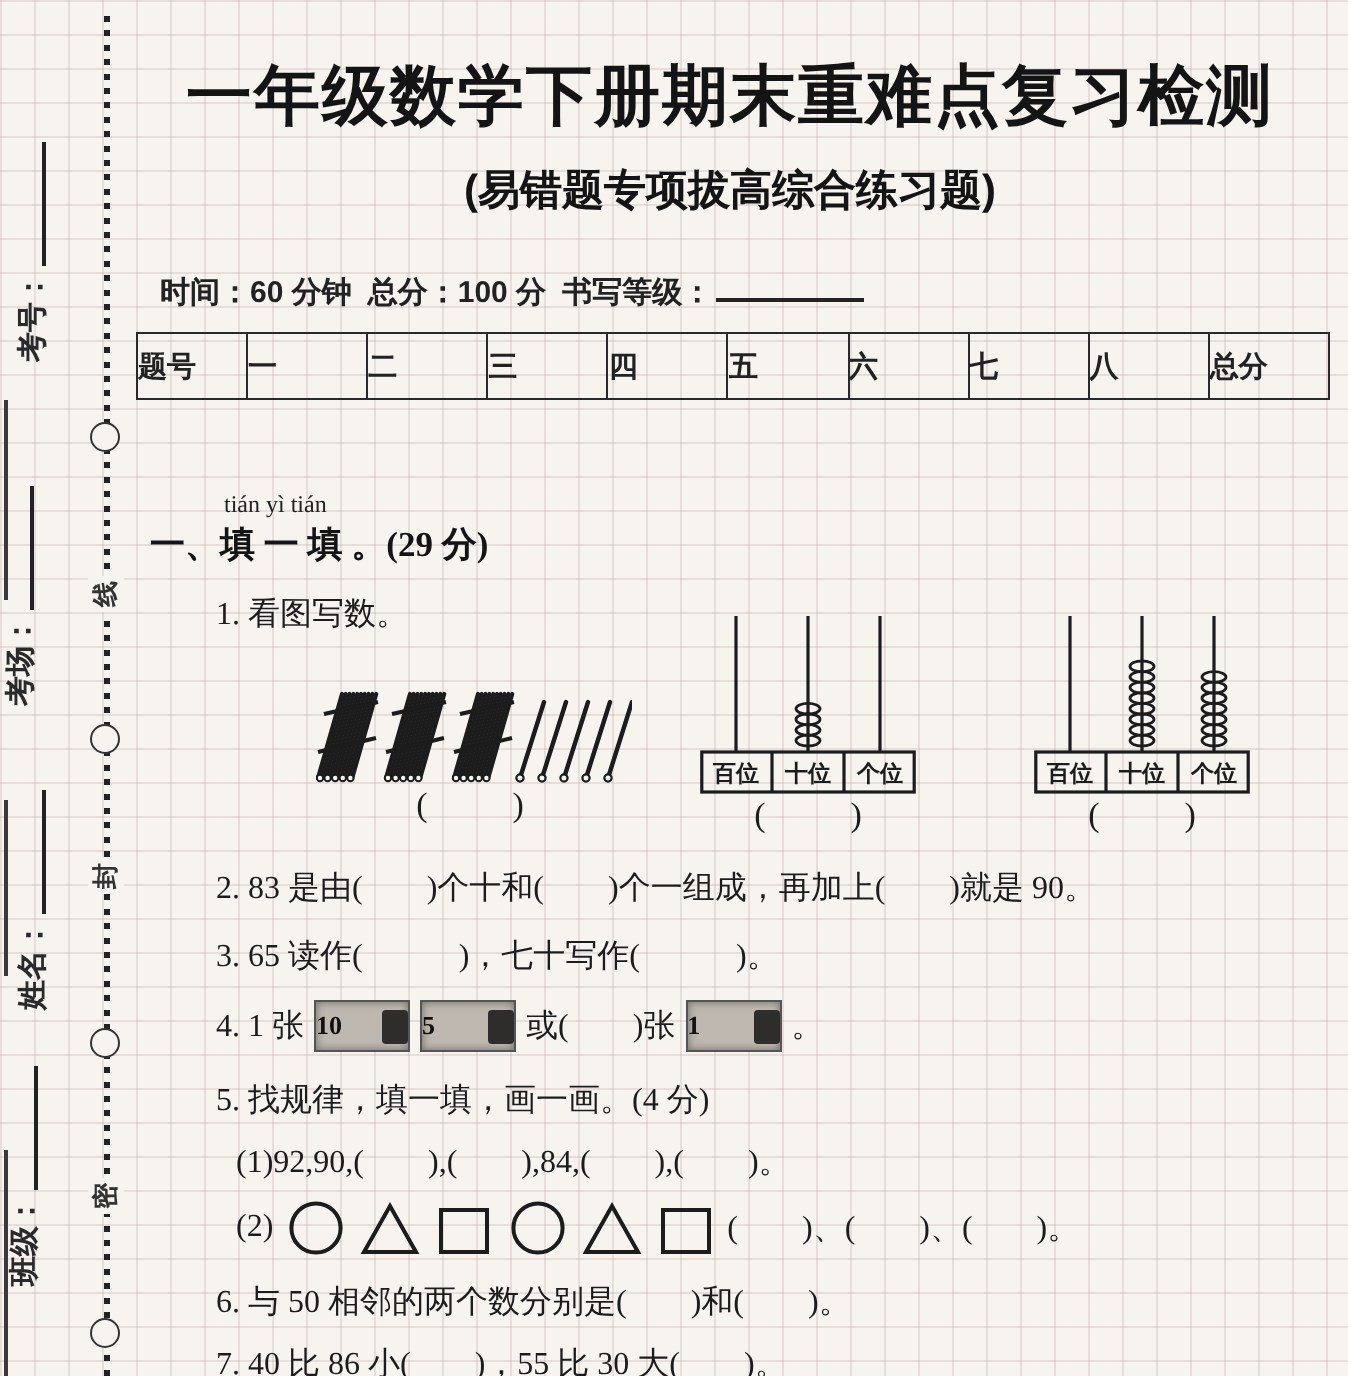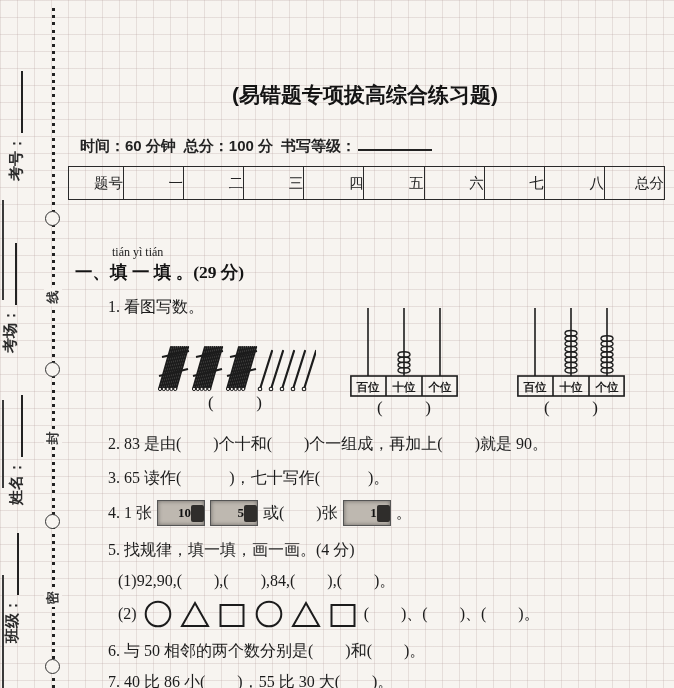--- a/index.html
+++ b/index.html
@@ -38,22 +38,22 @@
     letter-spacing:1px;color:#141414;}
   .subtitle{position:absolute;left:62px;right:6px;top:81px;margin:0;text-align:center;
     font-family:"Liberation Sans",sans-serif;font-size:21px;font-weight:800;color:#141414;}
   .info{position:absolute;left:80px;top:136px;display:flex;gap:8px;align-items:flex-end;
     font-family:"Liberation Sans",sans-serif;font-size:15px;font-weight:700;color:#222;
     white-space:pre;}
   .blank-line{display:inline-block;width:74px;height:13px;border-bottom:2px solid #222;margin-left:2px;}
   
   .score-table{position:absolute;left:68px;top:166px;width:597px;border-collapse:collapse;
     table-layout:fixed;font-family:"Liberation Sans",sans-serif;font-size:14.5px;}
-  .score-table td{border:1.6px solid #2a2a2a;height:29px;text-align:right;
-    font-weight:400;color:#222;padding:0;}
+  .score-table td{border:1.6px solid #2a2a2a;height:29px;text-align:left;
+    font-weight:700;color:#222;padding:0;}
   .score-table tr:last-child td{height:32px;}
   
   .pinyin{position:absolute;left:112px;top:245px;font-size:12px;color:#222;white-space:pre;text-align:center;}
   .sec-heading{position:absolute;left:75px;top:260px;font-size:17.5px;font-weight:700;
     color:#141414;white-space:pre;}
   .q{position:absolute;left:108px;font-size:16px;color:#1c1c1c;white-space:pre;}
   .q1t{top:297px}
   .q2{top:434px}.q3{top:468px}
   .q4{top:500px;display:flex;align-items:center;gap:5px;}
   .q5{top:540px}
@@ -63,21 +63,21 @@
   
   .sticks-svg{position:absolute;left:158px;top:343px;}
   .abacus{position:absolute;top:306px;}
   .a0{left:350px}.a1{left:517px}
   .fig-blank{position:absolute;font-size:17px;white-space:pre;text-align:center;color:#1c1c1c;}
   .fb-sticks{left:175px;top:393px;width:120px;}
   .fb-a0{left:350px;top:398px;width:108px;}
   .fb-a1{left:517px;top:398px;width:108px;}
   
   .banknote{display:inline-flex;width:46px;height:24px;background:#beb8b0;
-    border:1px solid #555;align-items:center;justify-content:flex-end;
+    border:1px solid #555;align-items:center;justify-content:space-between;
     box-shadow:inset 0 0 4px rgba(40,40,40,.55);}
   .denom{font-family:"Liberation Serif",serif;font-weight:700;font-size:13px;color:#111;}
   .portrait{width:13px;height:17px;background:#2f2d2b;border-radius:2px;}
   
   .shapes{display:inline-flex;align-items:flex-end;gap:7px;}
   .shapes svg{display:block;}
 </style>
 </head>
 <body>
 
@@ -106,20 +106,21 @@
 
   <div class="seal-line"></div>
   <div class="seal-circle sc1"></div>
   <div class="seal-circle sc2"></div>
   <div class="seal-circle sc3"></div>
   <div class="seal-circle sc4"></div>
   <span class="seal-char sch1">线</span>
   <span class="seal-char sch2">封</span>
   <span class="seal-char sch3">密</span>
 
+  <h1 class="title">一年级数学下册期末重难点复习检测</h1>
   <h2 class="subtitle">(易错题专项拔高综合练习题)</h2>
 
   <div class="info">
     <span>时间：60 分钟</span>
     <span>总分：100 分</span>
     <span><span>书写等级：</span><span class="blank-line"></span></span>
   </div>
 
   <table class="score-table">
     <tbody>

